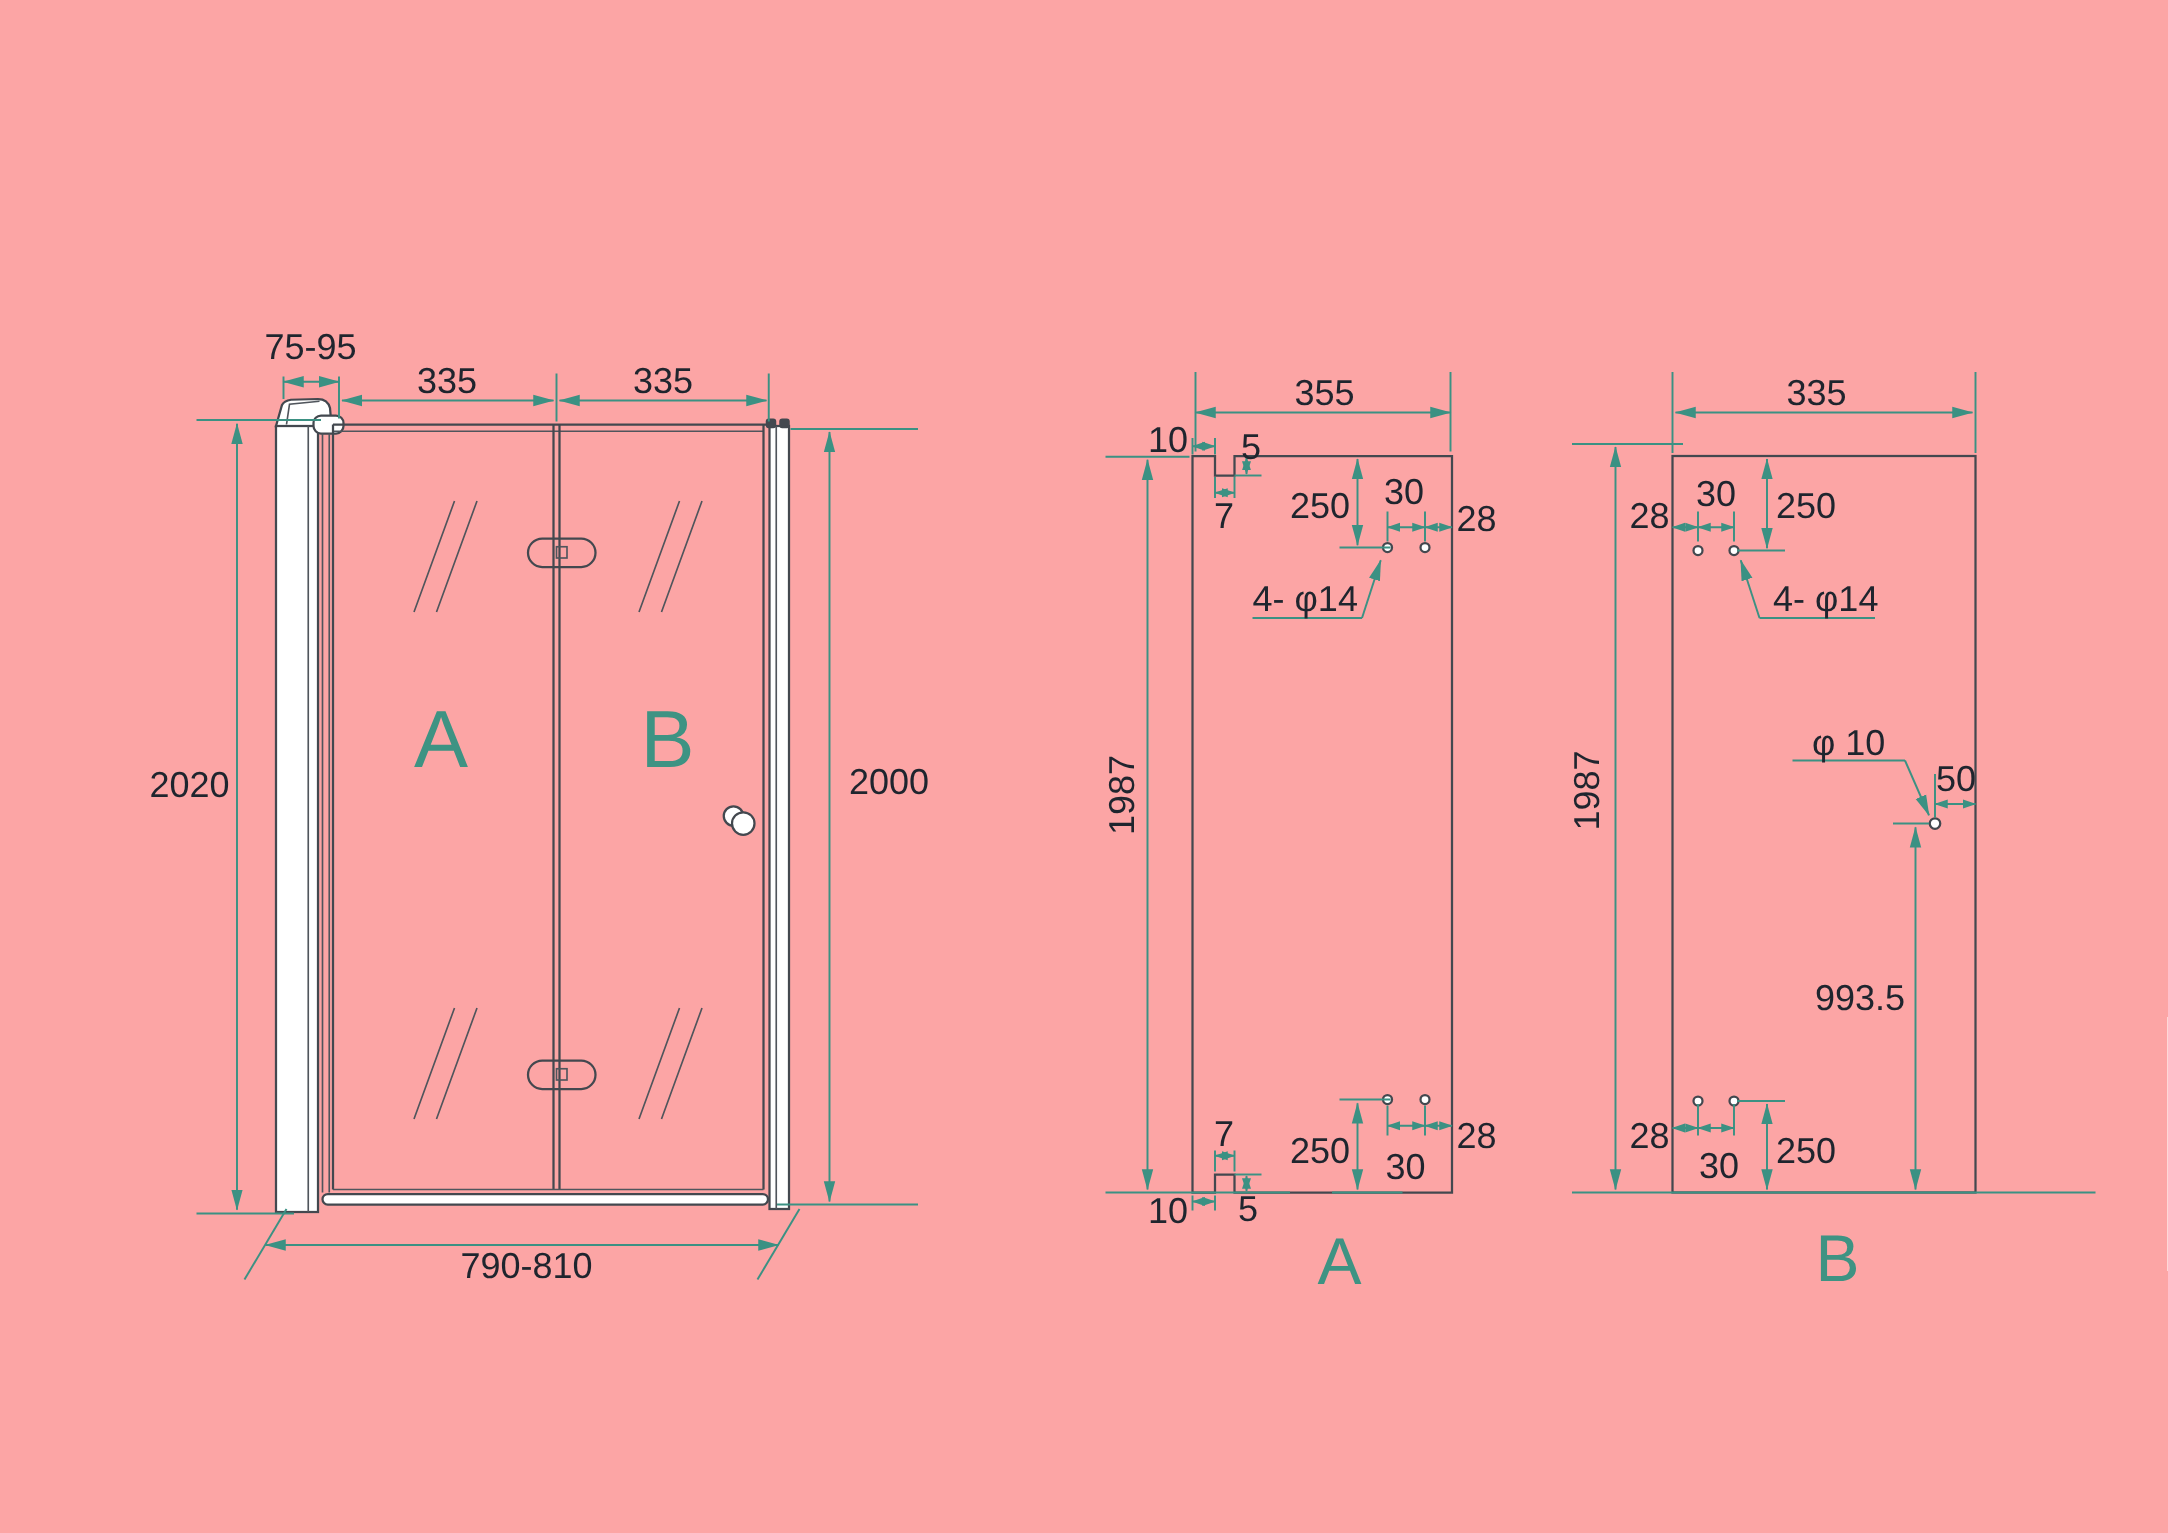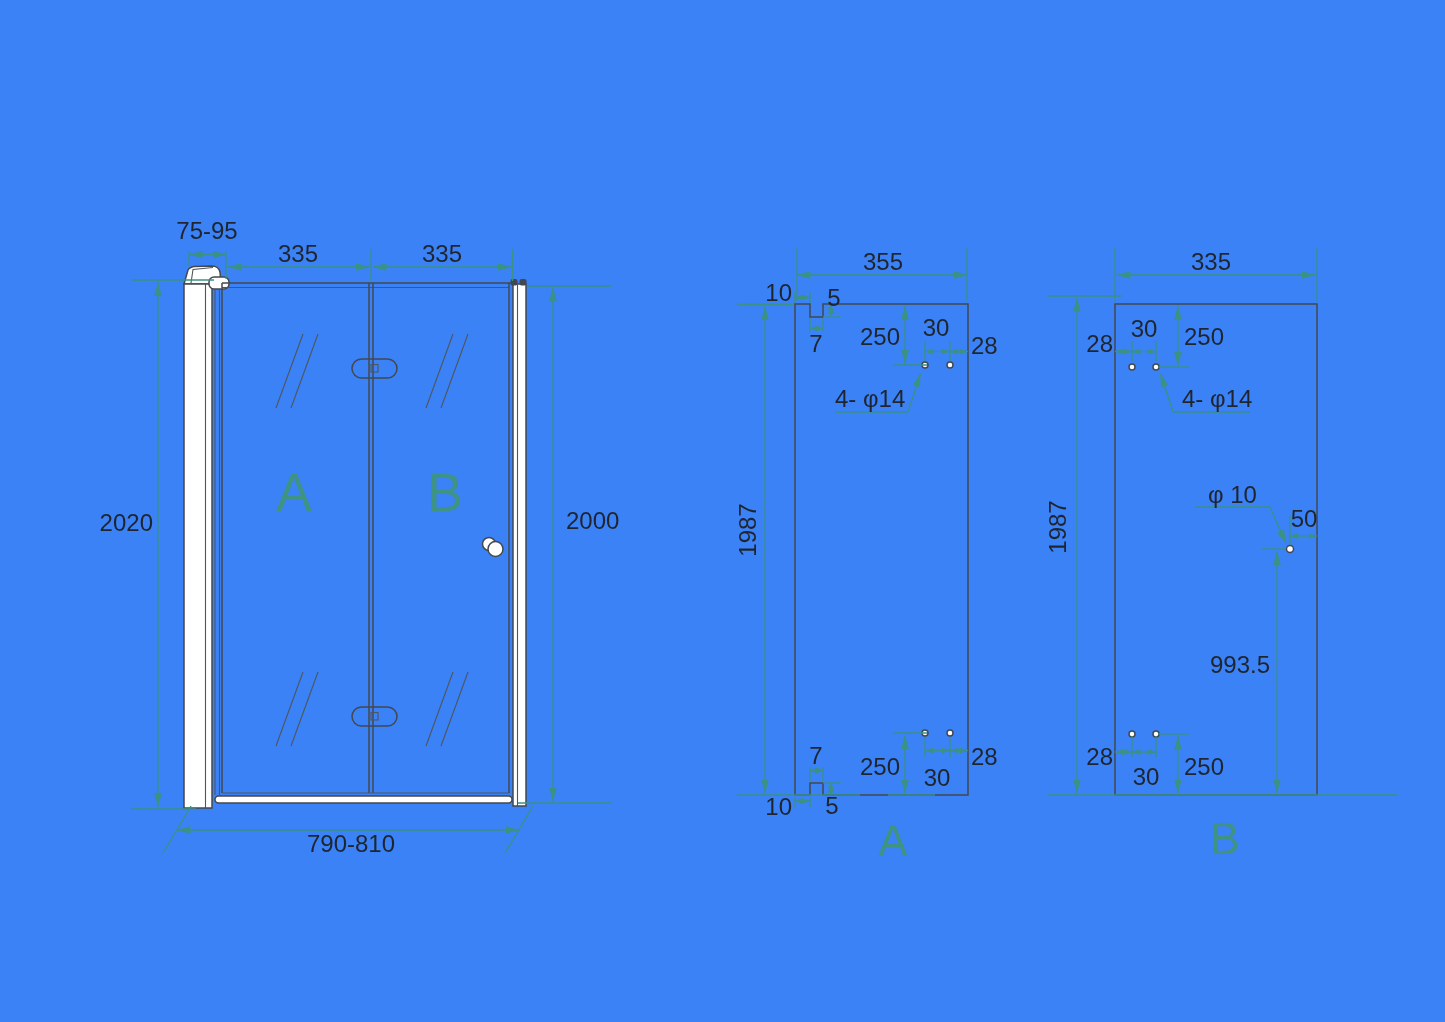--- a/index.html
+++ b/index.html
@@ -1,16 +1,16 @@
 <!DOCTYPE html>
 <html><head>
 <meta charset="utf-8">
 <style>
   html,body{margin:0;padding:0;background:#fff;}
-  .page{width:1445px;height:1022px;background:#3b82f6;position:relative;overflow:hidden;}
+  .page{width:1445px;height:1022px;background:#fca5a5;position:relative;overflow:hidden;}
   svg{display:block;}
   .d{stroke:#3B9183;stroke-width:1.3;fill:none;}
   .da{marker-start:url(#arr);marker-end:url(#arr);}
   .das{marker-start:url(#arrs);marker-end:url(#arrs);}
   .de{marker-end:url(#arr);}
   .g{stroke:#43484F;stroke-width:1.5;fill:none;}
   .gf{stroke:#43484F;stroke-width:1.5;fill:#fff;}
   .gt{stroke:#50555C;stroke-width:1.1;fill:none;}
   .gd{fill:#43484F;stroke:none;}
   text{font-family:"Liberation Sans","DejaVu Sans",sans-serif;}

